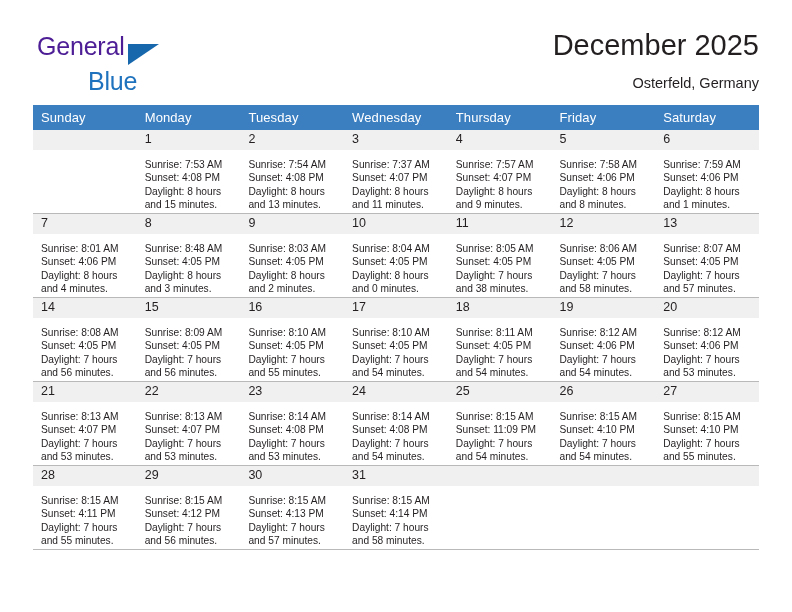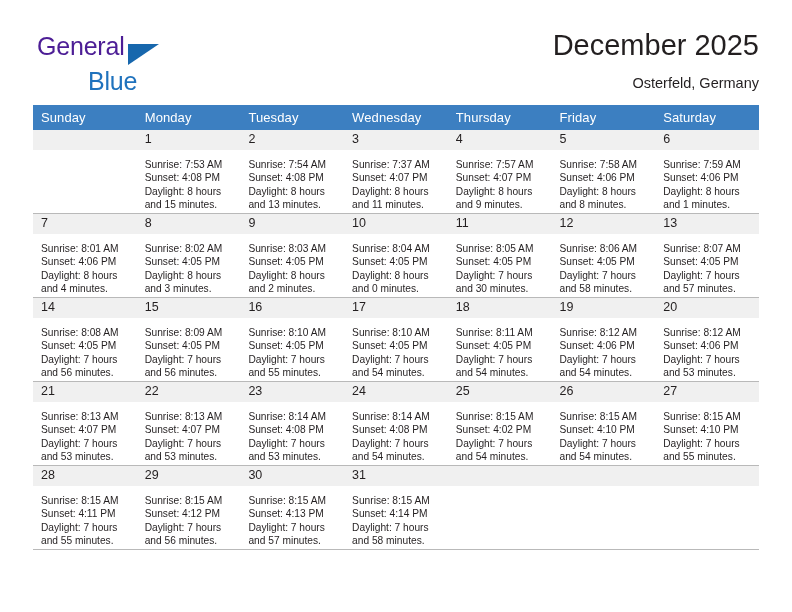--- a/index.html
+++ b/index.html
@@ -239,21 +239,21 @@
           <div class="info">
             <div>Sunrise: 8:01 AM</div>
             <div>Sunset: 4:06 PM</div>
             <div>Daylight: 8 hours</div>
             <div>and 4 minutes.</div>
           </div>
         </td>
         <td>
           <div class="daynum">8</div>
           <div class="info">
-            <div>Sunrise: 8:02 AM</div>
+            <div>Sunrise: 8:48 AM</div>
             <div>Sunset: 4:05 PM</div>
             <div>Daylight: 8 hours</div>
             <div>and 3 minutes.</div>
           </div>
         </td>
         <td>
           <div class="daynum">9</div>
           <div class="info">
             <div>Sunrise: 8:03 AM</div>
             <div>Sunset: 4:05 PM</div>
@@ -269,21 +269,21 @@
             <div>Daylight: 8 hours</div>
             <div>and 0 minutes.</div>
           </div>
         </td>
         <td>
           <div class="daynum">11</div>
           <div class="info">
             <div>Sunrise: 8:05 AM</div>
             <div>Sunset: 4:05 PM</div>
             <div>Daylight: 7 hours</div>
-            <div>and 30 minutes.</div>
+            <div>and 38 minutes.</div>
           </div>
         </td>
         <td>
           <div class="daynum">12</div>
           <div class="info">
             <div>Sunrise: 8:06 AM</div>
             <div>Sunset: 4:05 PM</div>
             <div>Daylight: 7 hours</div>
             <div>and 58 minutes.</div>
           </div>
@@ -399,21 +399,21 @@
             <div>Sunrise: 8:14 AM</div>
             <div>Sunset: 4:08 PM</div>
             <div>Daylight: 7 hours</div>
             <div>and 54 minutes.</div>
           </div>
         </td>
         <td>
           <div class="daynum">25</div>
           <div class="info">
             <div>Sunrise: 8:15 AM</div>
-            <div>Sunset: 4:02 PM</div>
+            <div>Sunset: 11:09 PM</div>
             <div>Daylight: 7 hours</div>
             <div>and 54 minutes.</div>
           </div>
         </td>
         <td>
           <div class="daynum">26</div>
           <div class="info">
             <div>Sunrise: 8:15 AM</div>
             <div>Sunset: 4:10 PM</div>
             <div>Daylight: 7 hours</div>

